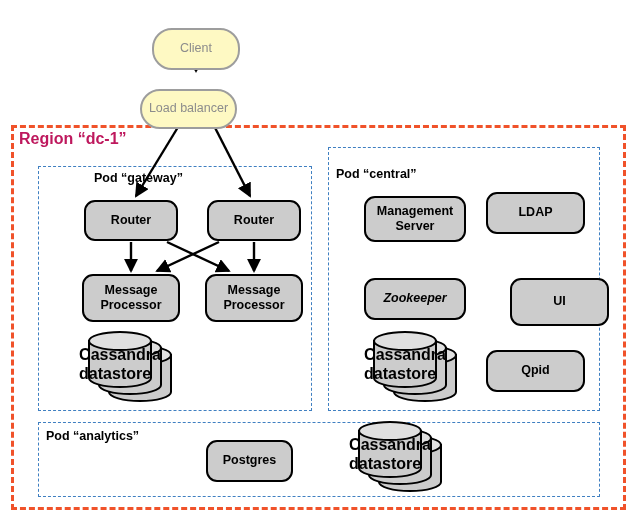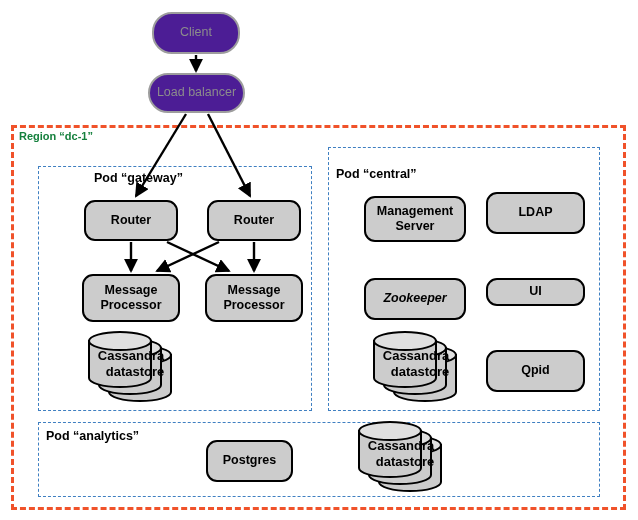--- a/index.html
+++ b/index.html
@@ -30,47 +30,48 @@
   }
   .node-solid {
     background: #cccccc;
     border: 2px solid #000000;
     border-radius: 11px;
     color: #000000;
     font-weight: bold;
     font-size: 12.5px;
   }
   .node-ghost {
-    background: #4c1d95;
+    background: #fef9c3;
     border: 2px solid #9d9d9d;
     border-radius: 20px;
     color: #8c8c8c;
     font-weight: normal;
     font-size: 12.5px;
+    margin-top: 16px;
   }
   
   .region-box {
     position: absolute;
     box-sizing: border-box;
     border: 3px dashed #f0522a;
     background: transparent;
     z-index: 1;
   }
   .pod-box {
     position: absolute;
     box-sizing: border-box;
     border: 1.6px dashed #3f7fc1;
     background: transparent;
     z-index: 2;
   }
   .region-label {
     position: absolute;
-    color: #15803d;
-    font-weight: bold;
-    font-size: 11px;
+    color: #be185d;
+    font-weight: bold;
+    font-size: 16px;
     white-space: nowrap;
     z-index: 3;
   }
   .pod-label {
     position: absolute;
     color: #000000;
     font-weight: bold;
     font-size: 12.5px;
     white-space: nowrap;
     z-index: 4;
@@ -81,27 +82,26 @@
     z-index: 6;
   }
   .stack svg { display: block; overflow: visible; }
   .stack-label {
     position: absolute;
     left: 0;
     top: 0;
     display: flex;
     align-items: center;
     justify-content: center;
-    text-align: right;
+    text-align: left;
     color: #000000;
     font-weight: bold;
-    font-size: 13px;
+    font-size: 16px;
     line-height: 1.2;
     pointer-events: none;
-    padding-left: 11px;
   }
   
   #edges {
     position: absolute;
     left: 0; top: 0;
     width: 638px;
     height: 520px;
     z-index: 3;
     pointer-events: none;
   }
@@ -142,21 +142,21 @@
   </div>
 
   <div class="pod-box" style="left:328px; top:147px; width:272px; height:264px;"></div>
   <div class="pod-label" style="left:336px; top:167px;">Pod “central”</div>
 
   <div class="node node-solid lbl-2line" style="left:364px; top:196px; width:102px; height:46px;">Management
 Server</div>
   <div class="node node-solid" style="left:486px; top:192px; width:99px; height:42px;">LDAP</div>
 
   <div class="node node-solid" style="left:364px; top:278px; width:102px; height:42px;font-style:italic;">Zookeeper</div>
-  <div class="node node-solid" style="left:486px; top:278px; width:99px; height:28px;">UI</div>
+  <div class="node node-solid" style="left:510px; top:278px; width:99px; height:48px;">UI</div>
 
   <div class="node node-solid" style="left:486px; top:350px; width:99px; height:42px;">Qpid</div>
 
   <div class="stack" style="left:359px; top:337px; width:125px; height:66px;">
     <svg width="125" height="66" viewBox="0 0 125 66" aria-hidden="true">
       <g stroke="#000" stroke-width="2" fill="#cccccc">
         <path d="M35,18 L35,55 a31,9 0 0 0 62,0 L97,18 Z"></path>
         <ellipse cx="66" cy="18" rx="31" ry="9" fill="#e0e0e0"></ellipse>
         <path d="M25,11 L25,48 a31,9 0 0 0 62,0 L87,11 Z"></path>
         <ellipse cx="56" cy="11" rx="31" ry="9" fill="#e0e0e0"></ellipse>
@@ -182,21 +182,21 @@
         <ellipse cx="56" cy="11" rx="31" ry="9" fill="#e0e0e0"></ellipse>
         <path d="M15,4 L15,41 a31,9 0 0 0 62,0 L77,4 Z" fill="#cccccc"></path>
         <ellipse cx="46" cy="4" rx="31" ry="9" fill="#e0e0e0"></ellipse>
       </g>
     </svg>
     <div class="stack-label lbl-2line" style="width:62px; height:34px; left:15px; top:10px;">Cassandra
 datastore</div>
   </div>
 
   <div class="node node-ghost" style="left:152px; top:12px; width:88px; height:42px;">Client</div>
-  <div class="node node-ghost" style="left:148px; top:73px; width:97px; height:40px;">Load balancer</div>
+  <div class="node node-ghost" style="left:140px; top:73px; width:97px; height:40px;">Load balancer</div>
 
   <svg id="edges" viewBox="0 0 638 520">
     <defs>
       <marker id="ah" markerWidth="7" markerHeight="7" refX="5.2" refY="3" orient="auto" markerUnits="strokeWidth">
         <path d="M0,0 L6,3 L0,6 z" fill="#000000"></path>
       </marker>
     </defs>
     <g stroke="#000000" stroke-width="2.4" fill="none" marker-end="url(#ah)">
 
       <line x1="196" y1="55" x2="196" y2="71"></line>

